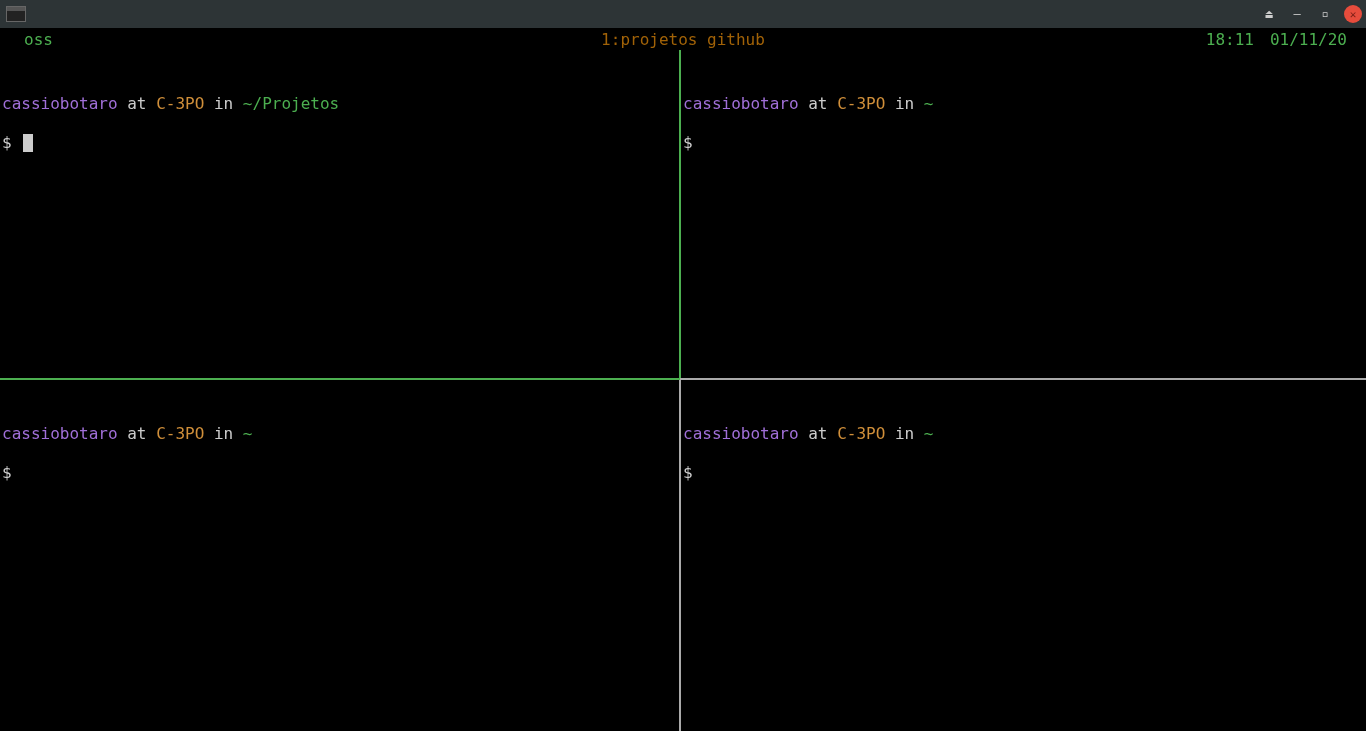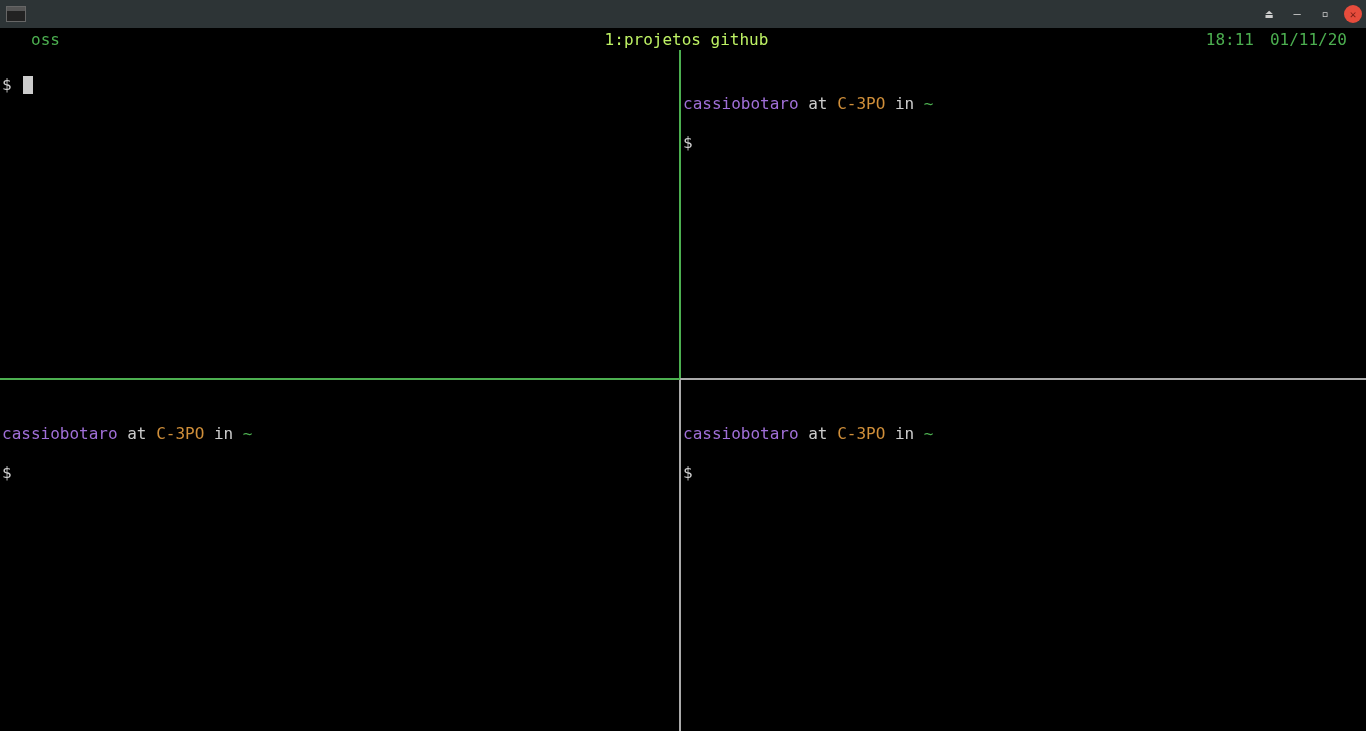--- a/index.html
+++ b/index.html
@@ -61,28 +61,27 @@
       cursor: pointer;
     }
     .tmux-status {
       height: 22px;
       background: #000;
       display: flex;
       align-items: center;
       position: relative;
       font-size: 16px;
       padding: 0 14px;
-      margin-left: 7px;
     }
     .tmux-session {
       color: #4CAF50;
       padding-left: 10px;
     }
     .tmux-window-name {
-      color: #bef264;
+      color: #a16207;
       position: absolute;
       left: 50%;
       transform: translateX(-50%);
       text-align: center;
     }
     .tmux-time-date {
       position: absolute;
       right: 19px;
       color: #4CAF50;
     }
@@ -163,20 +162,21 @@
   <span class="tmux-session">oss</span>
   <span class="tmux-window-name">1:projetos github</span>
   <span class="tmux-time-date">
     <span class="tmux-time">18:11</span><span>01/11/20</span>
   </span>
 </div>
 
 <div class="panes-container">
 
   <div class="pane pane-tl">
+    <span class="prompt-line"><span class="p-user">cassiobotaro</span> <span class="p-at">at</span> <span class="p-host">C-3PO</span> <span class="p-in">in</span> <span class="p-path">~/Projetos</span></span>
 <span class="prompt-line"><span class="prompt-symbol">$</span> <span class="cursor"></span></span>
   </div>
 
   <div class="divider-v-top"></div>
 
   <div class="pane pane-tr">
     <span class="prompt-line"><span class="p-user">cassiobotaro</span> <span class="p-at">at</span> <span class="p-host">C-3PO</span> <span class="p-in">in</span> <span class="p-path">~</span></span>
 <span class="prompt-line"><span class="prompt-symbol">$</span></span>
   </div>
 

